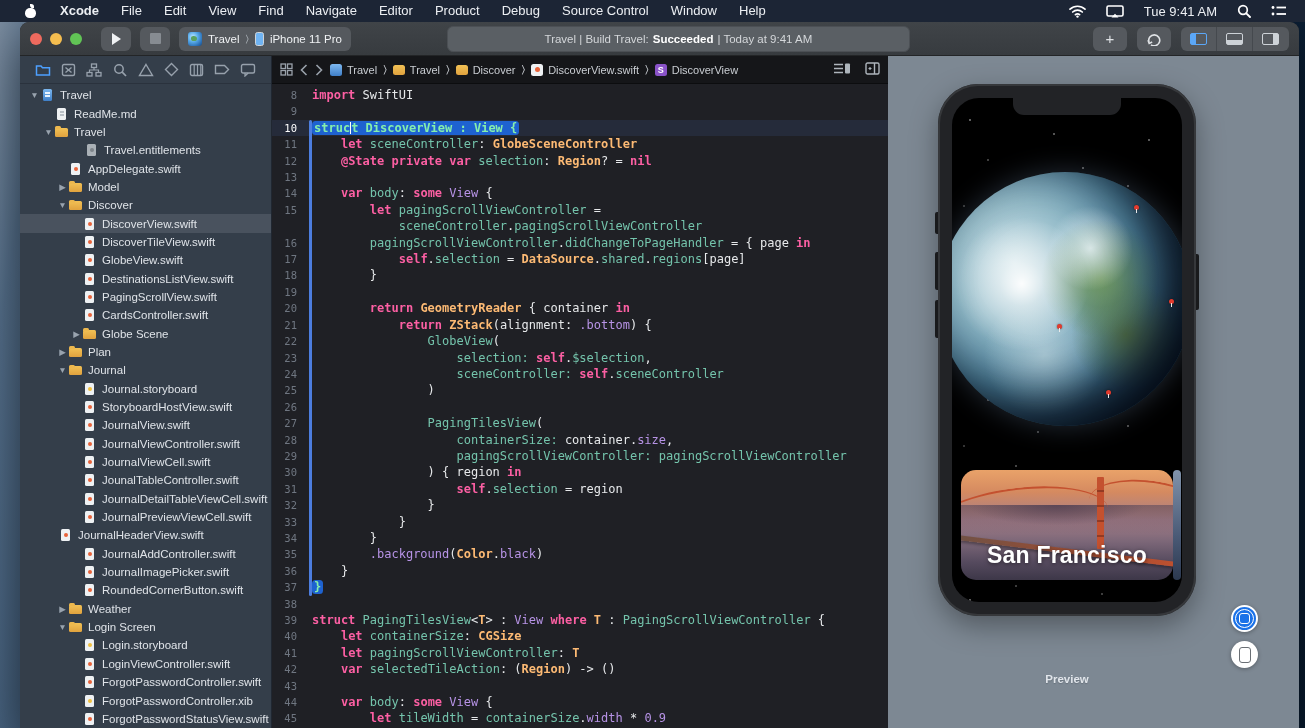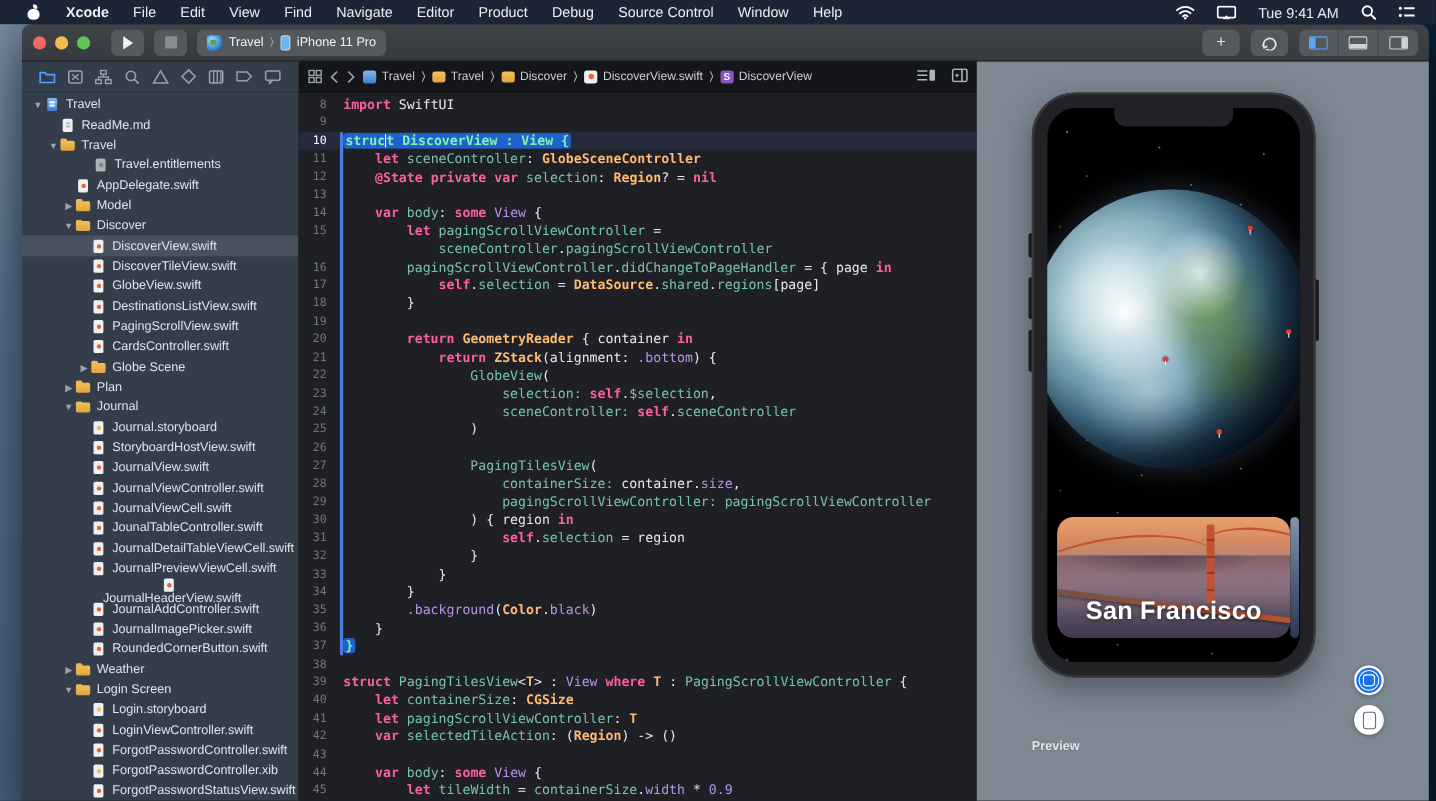--- a/index.html
+++ b/index.html
@@ -136,21 +136,21 @@
   .pin::after { content:""; position:absolute; left:2px; top:4px; width:1px; height:4px; background:#e9e9e9; }
   .sfcard { position:absolute; left:9px; top:372px; width:212px; height:110px; border-radius:15px; overflow:hidden;
     background:linear-gradient(180deg,#e9a269 0%,#d58a60 20%,#a57e88 45%,#7c6778 65%,#554a5e 84%,#3d3748 100%); box-shadow:0 4px 14px rgba(0,0,0,.45); }
   .ridge { position:absolute; left:0; top:32%; width:100%; height:26%; background:radial-gradient(60% 100% at 45% 0%, rgba(84,66,84,.85) 0%, rgba(84,66,84,0) 70%), linear-gradient(rgba(96,76,92,.65), rgba(96,76,92,0)); }
   .tower { position:absolute; left:64%; top:6%; width:7px; height:66%; background:repeating-linear-gradient(180deg,#c4512f 0 13px,#933a22 13px 15px); border-radius:1px; }
   .cable { position:absolute; left:-16%; top:16%; width:86%; height:58%; border-top:2.5px solid #c4512f; border-radius:50% 50% 0 0; transform:rotate(-7deg); }
   .cable2 { position:absolute; right:-20%; top:10%; width:60%; height:52%; border-top:2.5px solid #c4512f; border-radius:50% 50% 0 0; transform:rotate(9deg); }
   .deck { position:absolute; left:-6%; bottom:24%; width:116%; height:5px; background:linear-gradient(90deg,#6d5246 0%,#a34c30 60%,#c4512f 100%); transform:rotate(7deg); box-shadow:0 2px 3px rgba(0,0,0,.35); }
   .sf-title { position:absolute; left:0; bottom:11px; width:100%; text-align:center; color:#fff; font-size:23px; font-weight:bold; text-shadow:0 1px 4px rgba(0,0,0,.55); letter-spacing:.2px; }
   .card2 { position:absolute; right:1px; top:372px; width:8px; height:110px; border-radius:4px; background:linear-gradient(#8193ab 0%,#4a5a76 60%,#2c3950 100%); }
-  .pv-label { position:absolute; left:50px; top:617px; width:258px; text-align:left; font-size:11.5px; font-weight:bold; color:rgba(240,244,248,.88); text-shadow:0 1px 1px rgba(40,50,60,.25); }
+  .pv-label { position:absolute; left:50px; top:617px; width:258px; text-align:center; font-size:11.5px; font-weight:bold; color:rgba(240,244,248,.88); text-shadow:0 1px 1px rgba(40,50,60,.25); }
   .round-btn { position:absolute; width:27px; height:27px; border-radius:50%; display:flex; align-items:center; justify-content:center; }
   .live { left:343px; top:549px; background:#1b72e8; border:2px solid #fff; box-shadow:0 1px 4px rgba(0,0,0,.3); }
   .live::before { content:""; position:absolute; inset:2px; border-radius:50%; border:1.5px solid #fff; }
   .live::after { content:""; width:9px; height:9px; border:1.5px solid #fff; border-radius:3px; }
   .device { left:343px; top:585px; background:#fff; box-shadow:0 1px 4px rgba(0,0,0,.3); }
   .device::after { content:""; width:10px; height:14px; border:1.5px solid #6a6f75; border-radius:3px; }
 </style>
 </head>
 <body>
 
@@ -207,20 +207,25 @@
     <span class="tbtn play">
         <span class="stop-sq"></span>
       </span>
     <span class="scheme">
       <span class="app-ico"></span>
       <span>Travel</span>
       <span class="chev">〉</span>
       <span class="dev-ico"></span>
       <span>iPhone 11 Pro</span>
     </span>
+    <span class="status-pill">
+      <span>Travel | Build Travel: </span>
+        <b>Succeeded</b>
+        <span> | Today at 9:41 AM</span>
+    </span>
     <span class="t-right">
       <span class="icon-btn">+</span>
       <span class="icon-btn">
           <svg width="16" height="14" viewBox="0 0 16 14">
             <path d="M3 10a5.5 5.5 0 1 1 2 2.8" fill="none" stroke="#dfe2e5" stroke-width="1.6"></path>
             <path d="M2 8.2 L3.2 11.4 L6.2 10.1" fill="none" stroke="#dfe2e5" stroke-width="1.6"></path>
           </svg>
         </span>
       <span class="seg">
         <span class="sbtn">
@@ -410,21 +415,21 @@
           <div class="trow" style="padding-left: 50px;">
             <span class="disc"></span>
             <span class="ti doc swift"></span>
             <span>JournalDetailTableViewCell.swift</span>
           </div>
           <div class="trow" style="padding-left: 50px;">
             <span class="disc"></span>
             <span class="ti doc swift"></span>
             <span>JournalPreviewViewCell.swift</span>
           </div>
-          <div class="trow" style="padding-left: 26px; flex-direction: column;">
+          <div class="trow" style="padding-left: 26px;">
             <span class="disc"></span>
             <span class="ti doc swift"></span>
             <span>JournalHeaderView.swift</span>
           </div>
           <div class="trow" style="padding-left: 50px;">
             <span class="disc"></span>
             <span class="ti doc swift"></span>
             <span>JournalAddController.swift</span>
           </div>
           <div class="trow" style="padding-left: 50px;">

